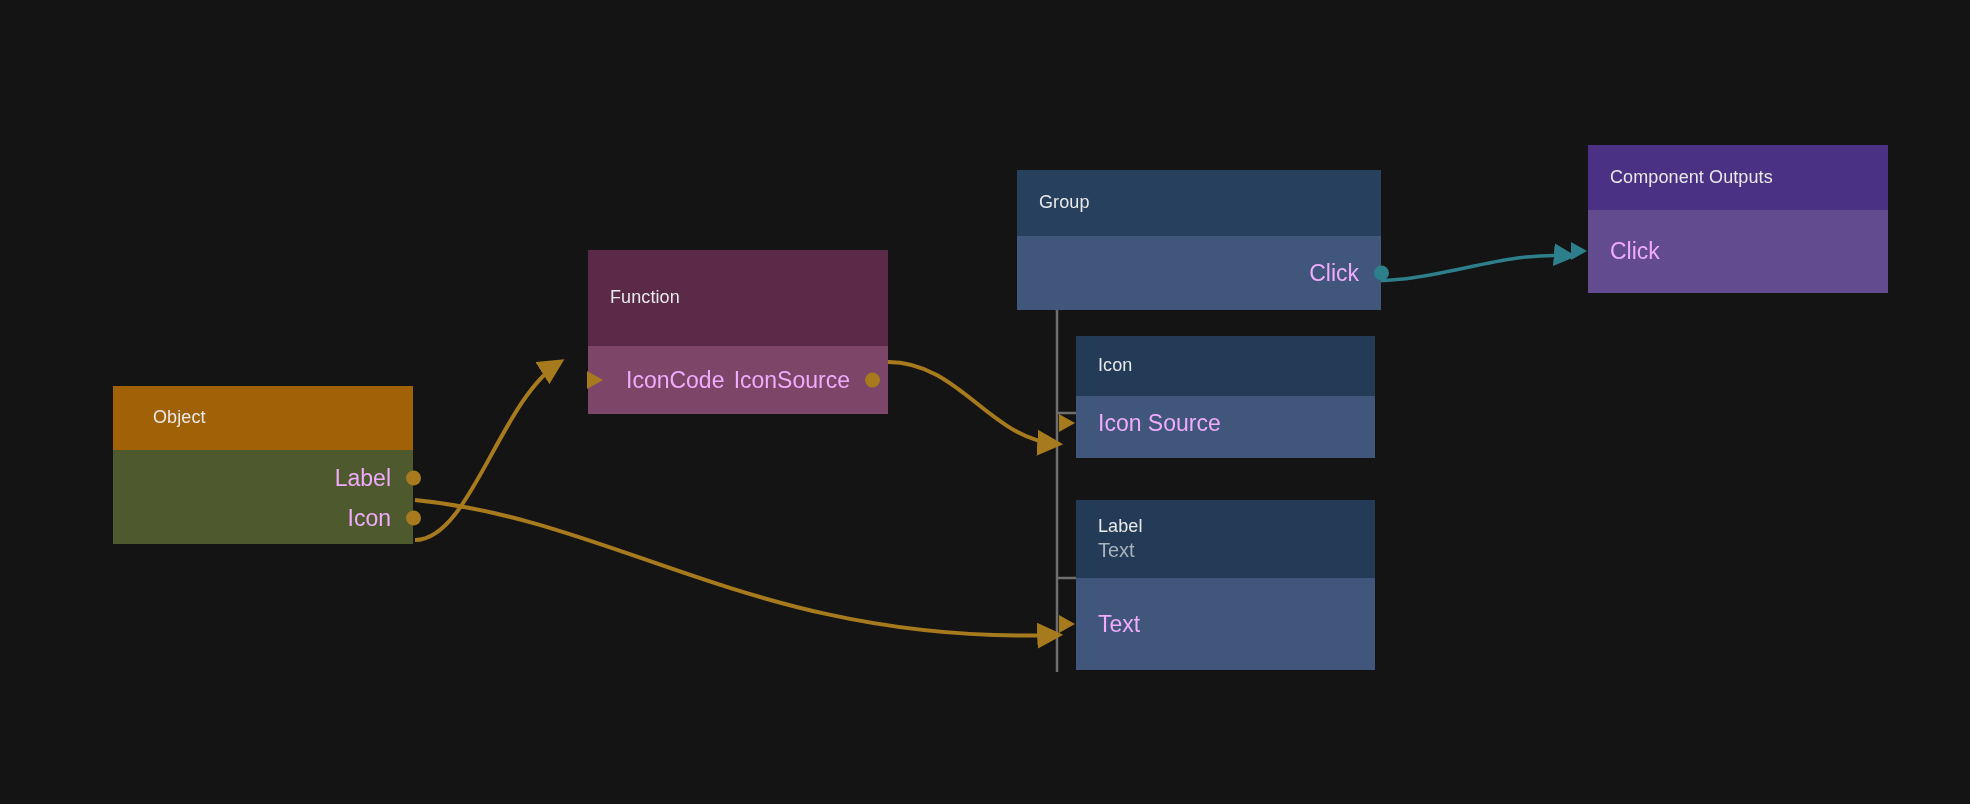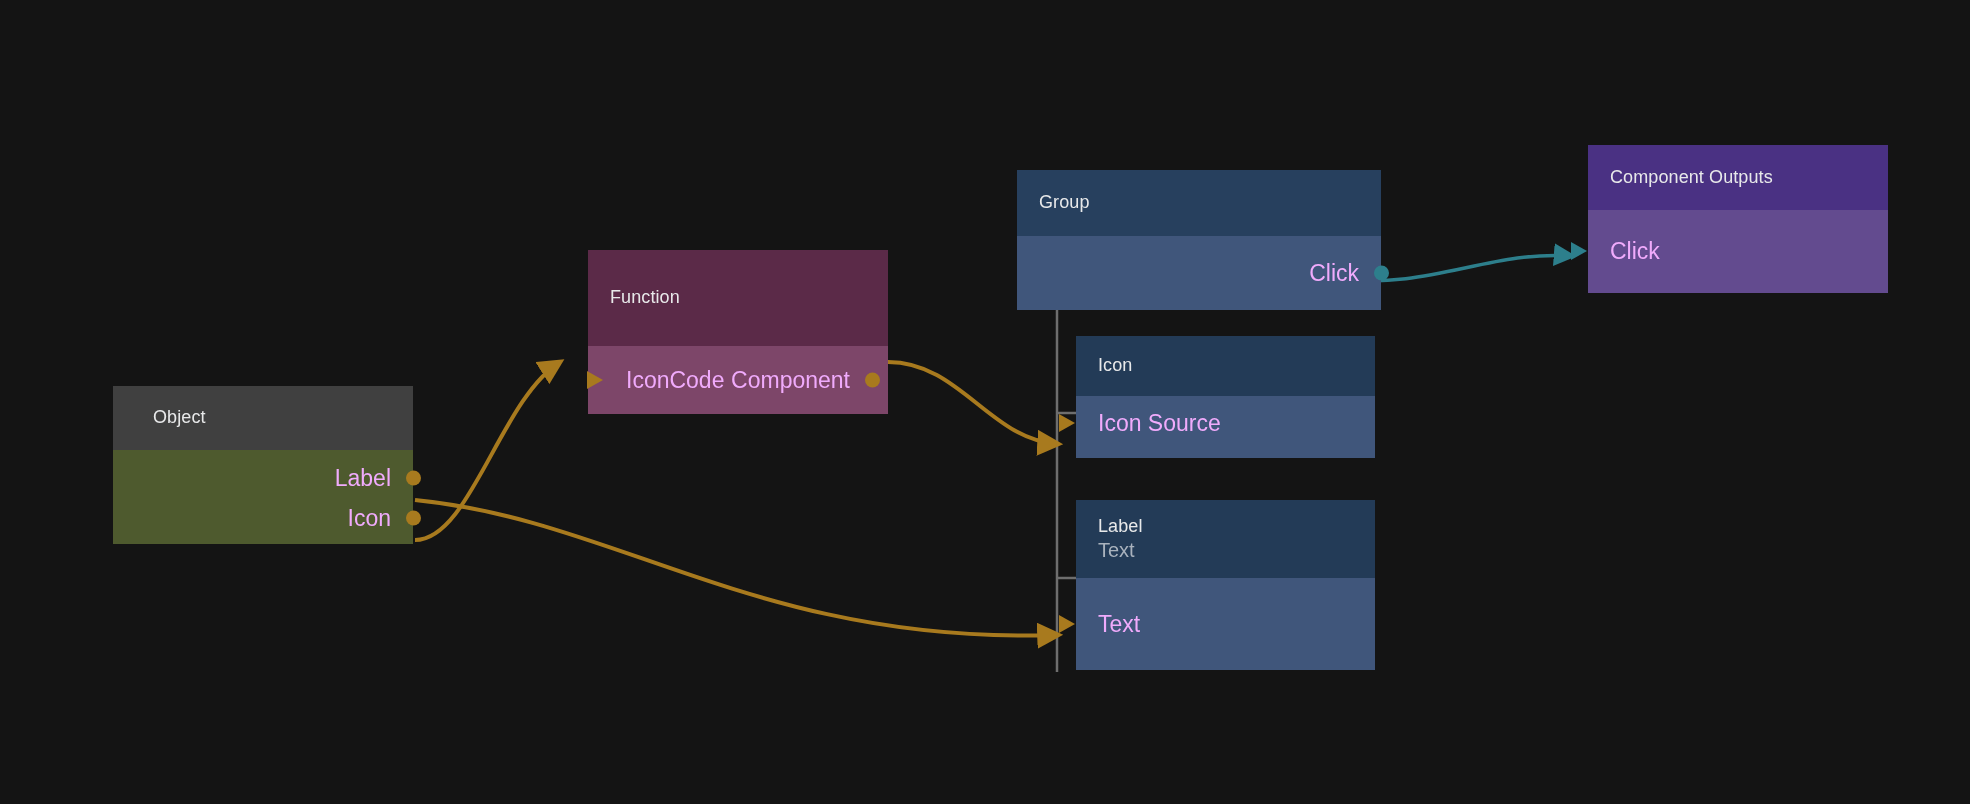--- a/index.html
+++ b/index.html
@@ -108,21 +108,21 @@
     position: absolute;
     top: 50%;
     transform: translateY(-50%);
     width: 0; height: 0;
     border-top: 9px solid transparent;
     border-bottom: 9px solid transparent;
   }
   .port-arrow.left { left: -17px; border-left-width: 16px; border-left-style: solid; }
 
   
-  .n-object .node-header { background: #404040; padding-left: 40px; }
+  .n-object .node-header { background: #a16207; padding-left: 40px; }
   .n-object .node-body   { background: #4e5a2e; }
 
   .n-function .node-header { background: #5b2a48; }
   .n-function .node-body   { background: #7d4669; }
 
   .n-group .node-header { background: #27405e; }
   .n-group .node-body   { background: #40567b; }
 
   .n-blue .node-header { background: #233b57; }
   .n-blue .node-body   { background: #40567b; }
@@ -180,21 +180,21 @@
   </div>
 
   <div class="node n-function" style="left:588px; top:250px; width:300px;">
     <div class="node-header" style="height:96px;">
       <span class="node-title">Function</span>
     </div>
     <div class="node-body" style="height:68px; padding:14px 16px;">
       <div class="port-row both">
         <span class="port-arrow left" style="border-left-color:#a87a1e;"></span>
         <span class="port-label">IconCode</span>
-        <span class="port-label">Component</span>
+        <span class="port-label">IconSource</span>
         <span class="port-dot right" style="background:#a87a1e;"></span>
       </div>
     </div>
   </div>
 
   <div class="node n-group" style="left:1017px; top:170px; width:364px;">
     <div class="node-header" style="height:66px;">
       <span class="node-title">Group</span>
     </div>
     <div class="node-body" style="height:74px; padding:17px 0;">

